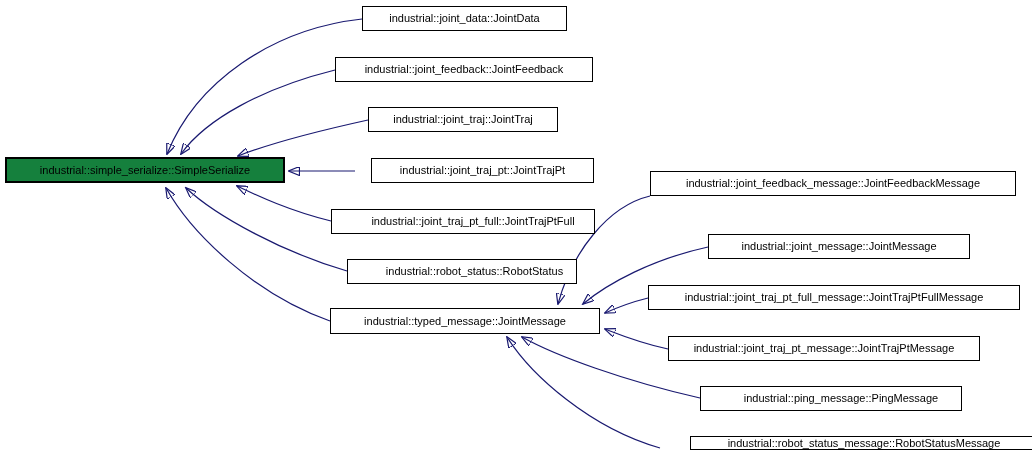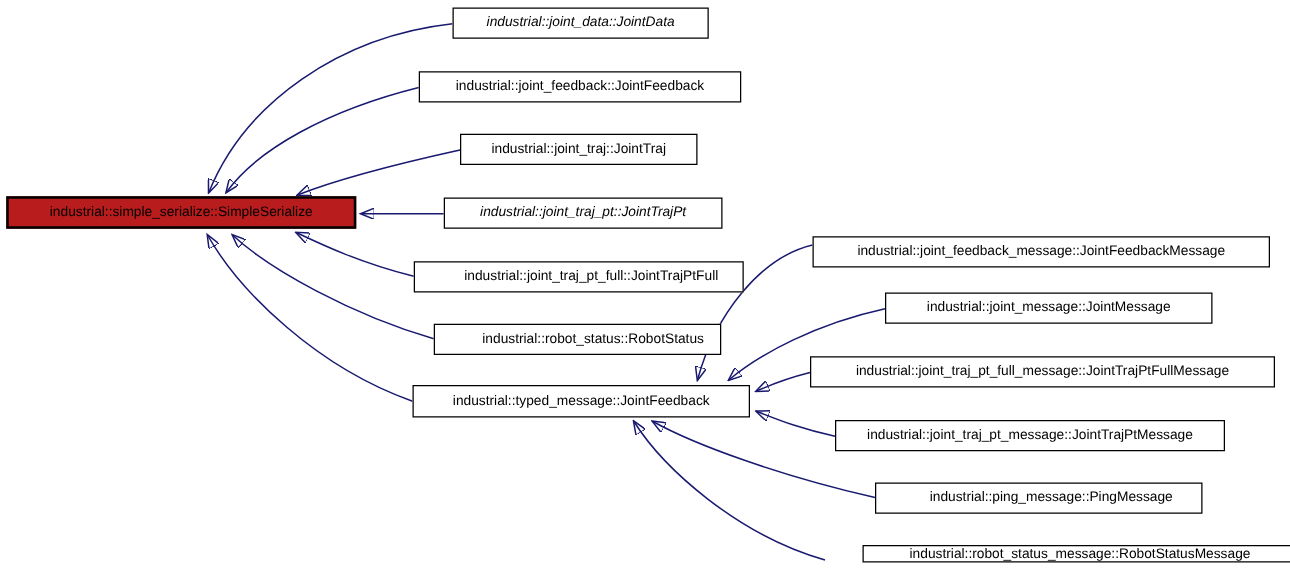--- a/index.html
+++ b/index.html
@@ -35,21 +35,21 @@
     color: #000000;
     font-size: 11px;
     line-height: 1;
     display: flex;
     align-items: center;
     justify-content: center;
     white-space: nowrap;
     cursor: pointer;
   }
   .node.selected {
-    background: #b91c1c;
+    background: #15803d;
     border-width: 2px;
     cursor: default;
   }
 </style>
 </head>
 <body>
 
 <div class="diagram">
 
   <svg class="edges" width="1032" height="468" viewBox="0 0 1032 468" xmlns="http://www.w3.org/2000/svg">
@@ -68,35 +68,35 @@
     <path d="M 650 196 C 608 206 572 252 558 304" marker-end="url(#arrow)"></path>
     <path d="M 708 247 C 653 259 608 283 583 304" marker-end="url(#arrow)"></path>
     <path d="M 648 298 C 628 303 616 308 605 313" marker-end="url(#arrow)"></path>
     <path d="M 668 349 C 640 343 623 336 605 329" marker-end="url(#arrow)"></path>
     <path d="M 700 398 C 625 381 556 356 522 337" marker-end="url(#arrow)"></path>
     <path d="M 660 448 C 590 428 531 375 507 337" marker-end="url(#arrow)"></path>
   </svg>
 
   <div class="node selected" style="left:5px; top:157px; width:280px; height:26px;">industrial::simple_serialize::SimpleSerialize</div>
 
-  <div class="node" style="left:362px; top:6px; width:205px; height:25px;font-style:italic;">industrial::joint_data::JointData</div>
+  <div class="node" style="left:362px; top:6px; width:205px; height:25px;">industrial::joint_data::JointData</div>
 
   <div class="node" style="left:335px; top:57px; width:258px; height:25px;">industrial::joint_feedback::JointFeedback</div>
 
   <div class="node" style="left:368px; top:107px; width:190px; height:25px;">industrial::joint_traj::JointTraj</div>
 
-  <div class="node" style="left:355px; top:158px; width:223px; height:25px;font-style:italic;">industrial::joint_traj_pt::JointTrajPt</div>
+  <div class="node" style="left:371px; top:158px; width:223px; height:25px;">industrial::joint_traj_pt::JointTrajPt</div>
 
   <div class="node" style="left:331px; top:209px; width:264px; height:25px;padding-left:20px;">industrial::joint_traj_pt_full::JointTrajPtFull</div>
 
   <div class="node" style="left:347px; top:259px; width:230px; height:25px;padding-left:25px;">industrial::robot_status::RobotStatus</div>
 
-  <div class="node" style="left:330px; top:308px; width:270px; height:26px;">industrial::typed_message::JointFeedback</div>
+  <div class="node" style="left:330px; top:308px; width:270px; height:26px;">industrial::typed_message::JointMessage</div>
 
-  <div class="node" style="left:650px; top:189px; width:366px; height:25px;">industrial::joint_feedback_message::JointFeedbackMessage</div>
+  <div class="node" style="left:650px; top:171px; width:366px; height:25px;">industrial::joint_feedback_message::JointFeedbackMessage</div>
 
   <div class="node" style="left:708px; top:234px; width:262px; height:25px;">industrial::joint_message::JointMessage</div>
 
   <div class="node" style="left:648px; top:285px; width:372px; height:25px;">industrial::joint_traj_pt_full_message::JointTrajPtFullMessage</div>
 
   <div class="node" style="left:668px; top:336px; width:312px; height:25px;">industrial::joint_traj_pt_message::JointTrajPtMessage</div>
 
   <div class="node" style="left:700px; top:386px; width:262px; height:25px;padding-left:20px;">industrial::ping_message::PingMessage</div>
 
   <div class="node" style="left:660px; top:436px; width:348px; height:14px;margin-left:30px;">industrial::robot_status_message::RobotStatusMessage</div>

